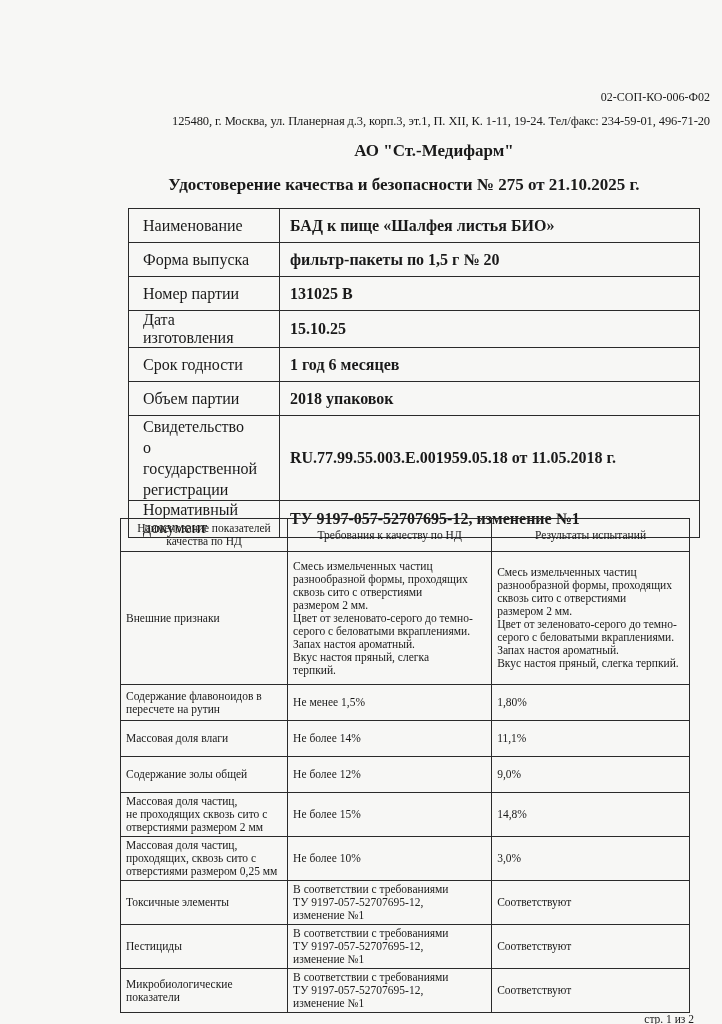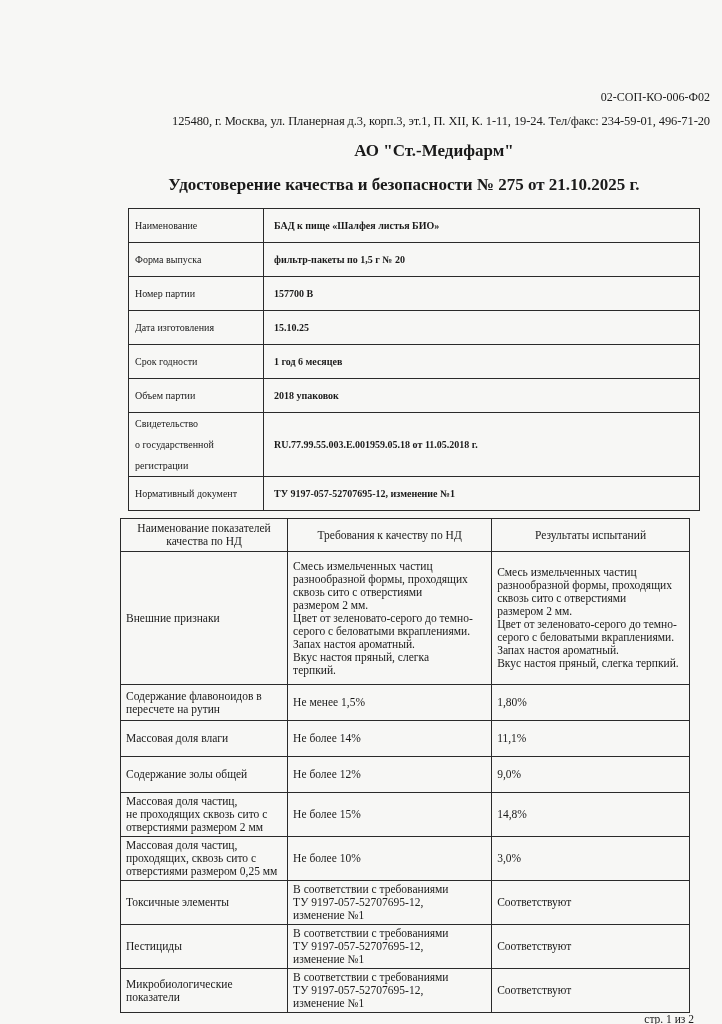--- a/index.html
+++ b/index.html
@@ -8,21 +8,21 @@
       font-family: "Liberation Serif", serif; color: #1a1a1a; overflow: hidden;
     }
     .page { position: absolute; left: 8px; top: 0; width: 722px; height: 996px; margin-top: 28px; }
     .doc-code { position: absolute; right: 20px; top: 62px; font-size: 12px; }
     .address { position: absolute; left: 0; right: 20px; top: 86px; text-align: right; font-size: 12.5px; letter-spacing: -0.1px; }
     .company { position: absolute; left: 0; right: 0; top: 113px; text-align: center; font-size: 17px; font-weight: bold; padding-left: 130px; }
     .cert-title { position: absolute; left: 0; right: 0; top: 147px; text-align: center; font-size: 17px; font-weight: bold; padding-left: 70px; }
     table { border-collapse: collapse; position: absolute; }
     td, th { border: 1px solid #2a2a2a; }
     .info-table { left: 120px; top: 180px; width: 572px; }
-    .info-table td { height: 33px; padding: 0 6px; font-size: 10px; vertical-align: middle; }
+    .info-table td { height: 33px; padding: 0 14px; font-size: 16px; vertical-align: middle; }
     .info-table td.lbl { width: 122px; }
     .info-table td.val { font-weight: bold; padding-left: 10px; }
     .info-table tr.tall td { height: 52px; }
     .info-table tr.tall td.lbl { line-height: 21px; }
     .q-table { left: 112px; top: 490px; width: 570px; }
     .q-table th { font-weight: normal; font-size: 11.5px; height: 30px; text-align: center; line-height: 13px; }
     .q-table td { font-size: 11.5px; line-height: 13px; padding: 2px 5px; vertical-align: middle; }
     .q-table td.c { text-align: left; }
     .q-table .col1 { width: 160px; }
     .q-table .col2 { width: 196px; }
@@ -47,21 +47,21 @@
         <tr>
           <td class="lbl">Наименование</td>
           <td class="val">БАД к пище «Шалфея листья БИО»</td>
         </tr>
     <tr>
           <td class="lbl">Форма выпуска</td>
           <td class="val">фильтр-пакеты по 1,5 г № 20</td>
         </tr>
     <tr>
           <td class="lbl">Номер партии</td>
-          <td class="val">157700 В</td>
+          <td class="val">131025 В</td>
         </tr>
     <tr>
           <td class="lbl">Дата изготовления</td>
           <td class="val">15.10.25</td>
         </tr>
     <tr>
           <td class="lbl">Срок годности</td>
           <td class="val">1 год 6 месяцев</td>
         </tr>
     <tr>

